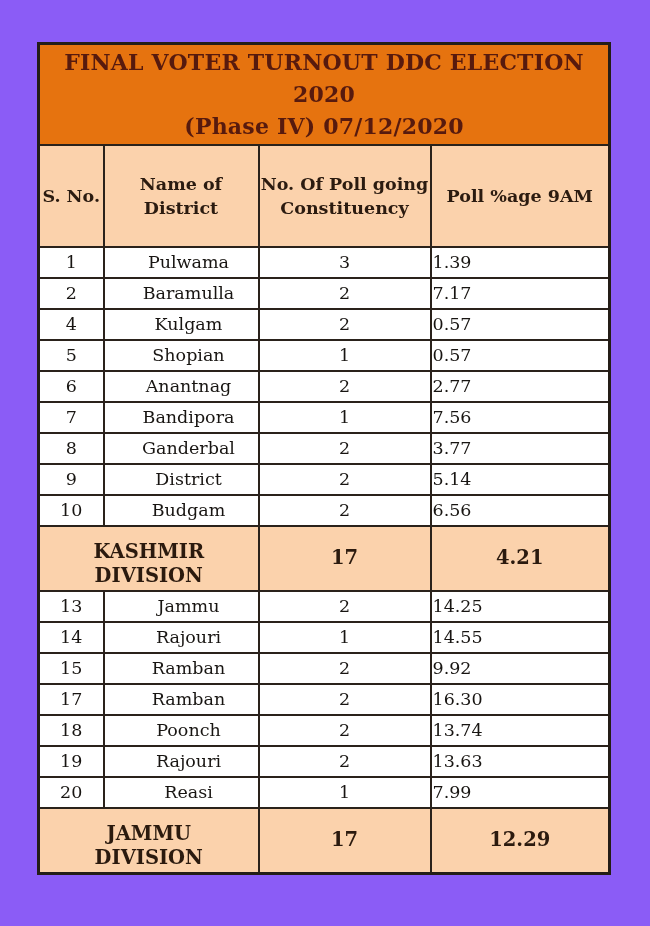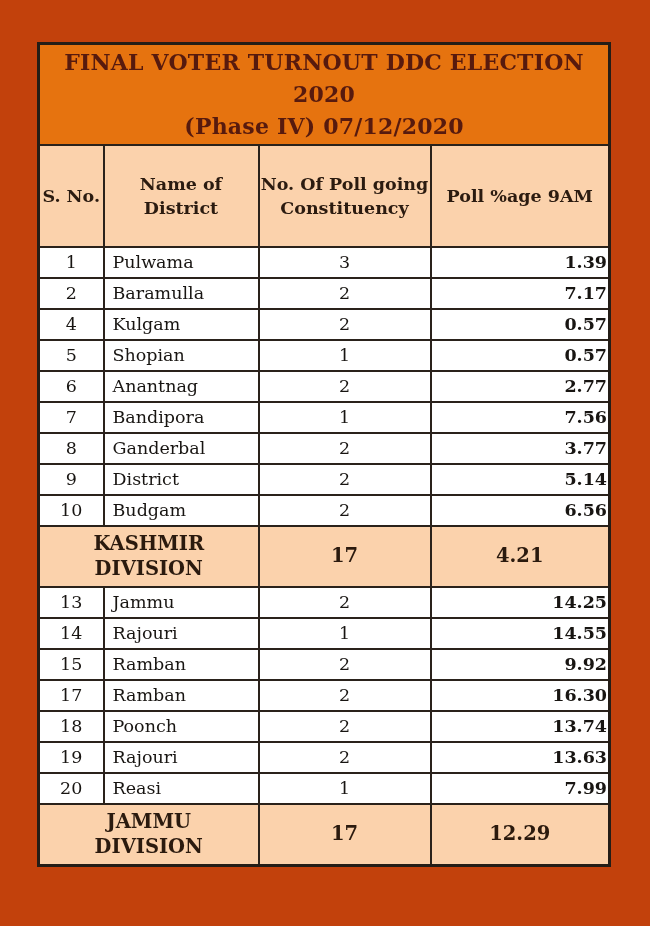--- a/index.html
+++ b/index.html
@@ -4,21 +4,21 @@
 <style>
   html, body {
     margin: 0;
     padding: 0;
     background: #fdfdfc;
   }
   .page {
     position: relative;
     width: 650px;
     height: 926px;
-    background: #c2410c;
+    background: #8b5cf6;
     font-family: "DejaVu Serif", "Liberation Serif", serif;
     overflow: hidden;
   }
   table.turnout {
     position: absolute;
     left: 37px;
     top: 42px;
     width: 571px;
     border-collapse: collapse;
     table-layout: fixed;
@@ -62,37 +62,38 @@
 
   
   tr.row-district td {
     background: #ffffff;
     color: #181512;
     height: 27px;
     font-size: 17.5px;
     line-height: 1.0;
   }
   td.c-sno  { text-align: center; }
-  td.c-name { text-align: left; padding-left: 8px; }
+  td.c-name { text-align: center; padding-left: 16px; }
   td.c-cnt  { text-align: center; }
-  td.c-pct  { text-align: right; font-weight: bold; }
+  td.c-pct  { text-align: left; font-weight: normal; }
 
   
   tr.row-division td {
     background: var(--peach);
     color: #2b1a0e;
     height: 57px;
     font-weight: bold;
     font-size: 19.5px;
     text-align: center;
     line-height: 1.25;
   }
   tr.row-division td.c-label span {
     display: inline-block;
     max-width: 150px;
+    margin-top: 12px;
   }
 </style>
 </head>
 <body>
 
 <div class="page" style="--orange: #E6730F; --peach: #FBD2AC; --maroon: #571A0E;">
   <table class="turnout">
     <colgroup>
       <col class="c1">
         <col class="c2">

